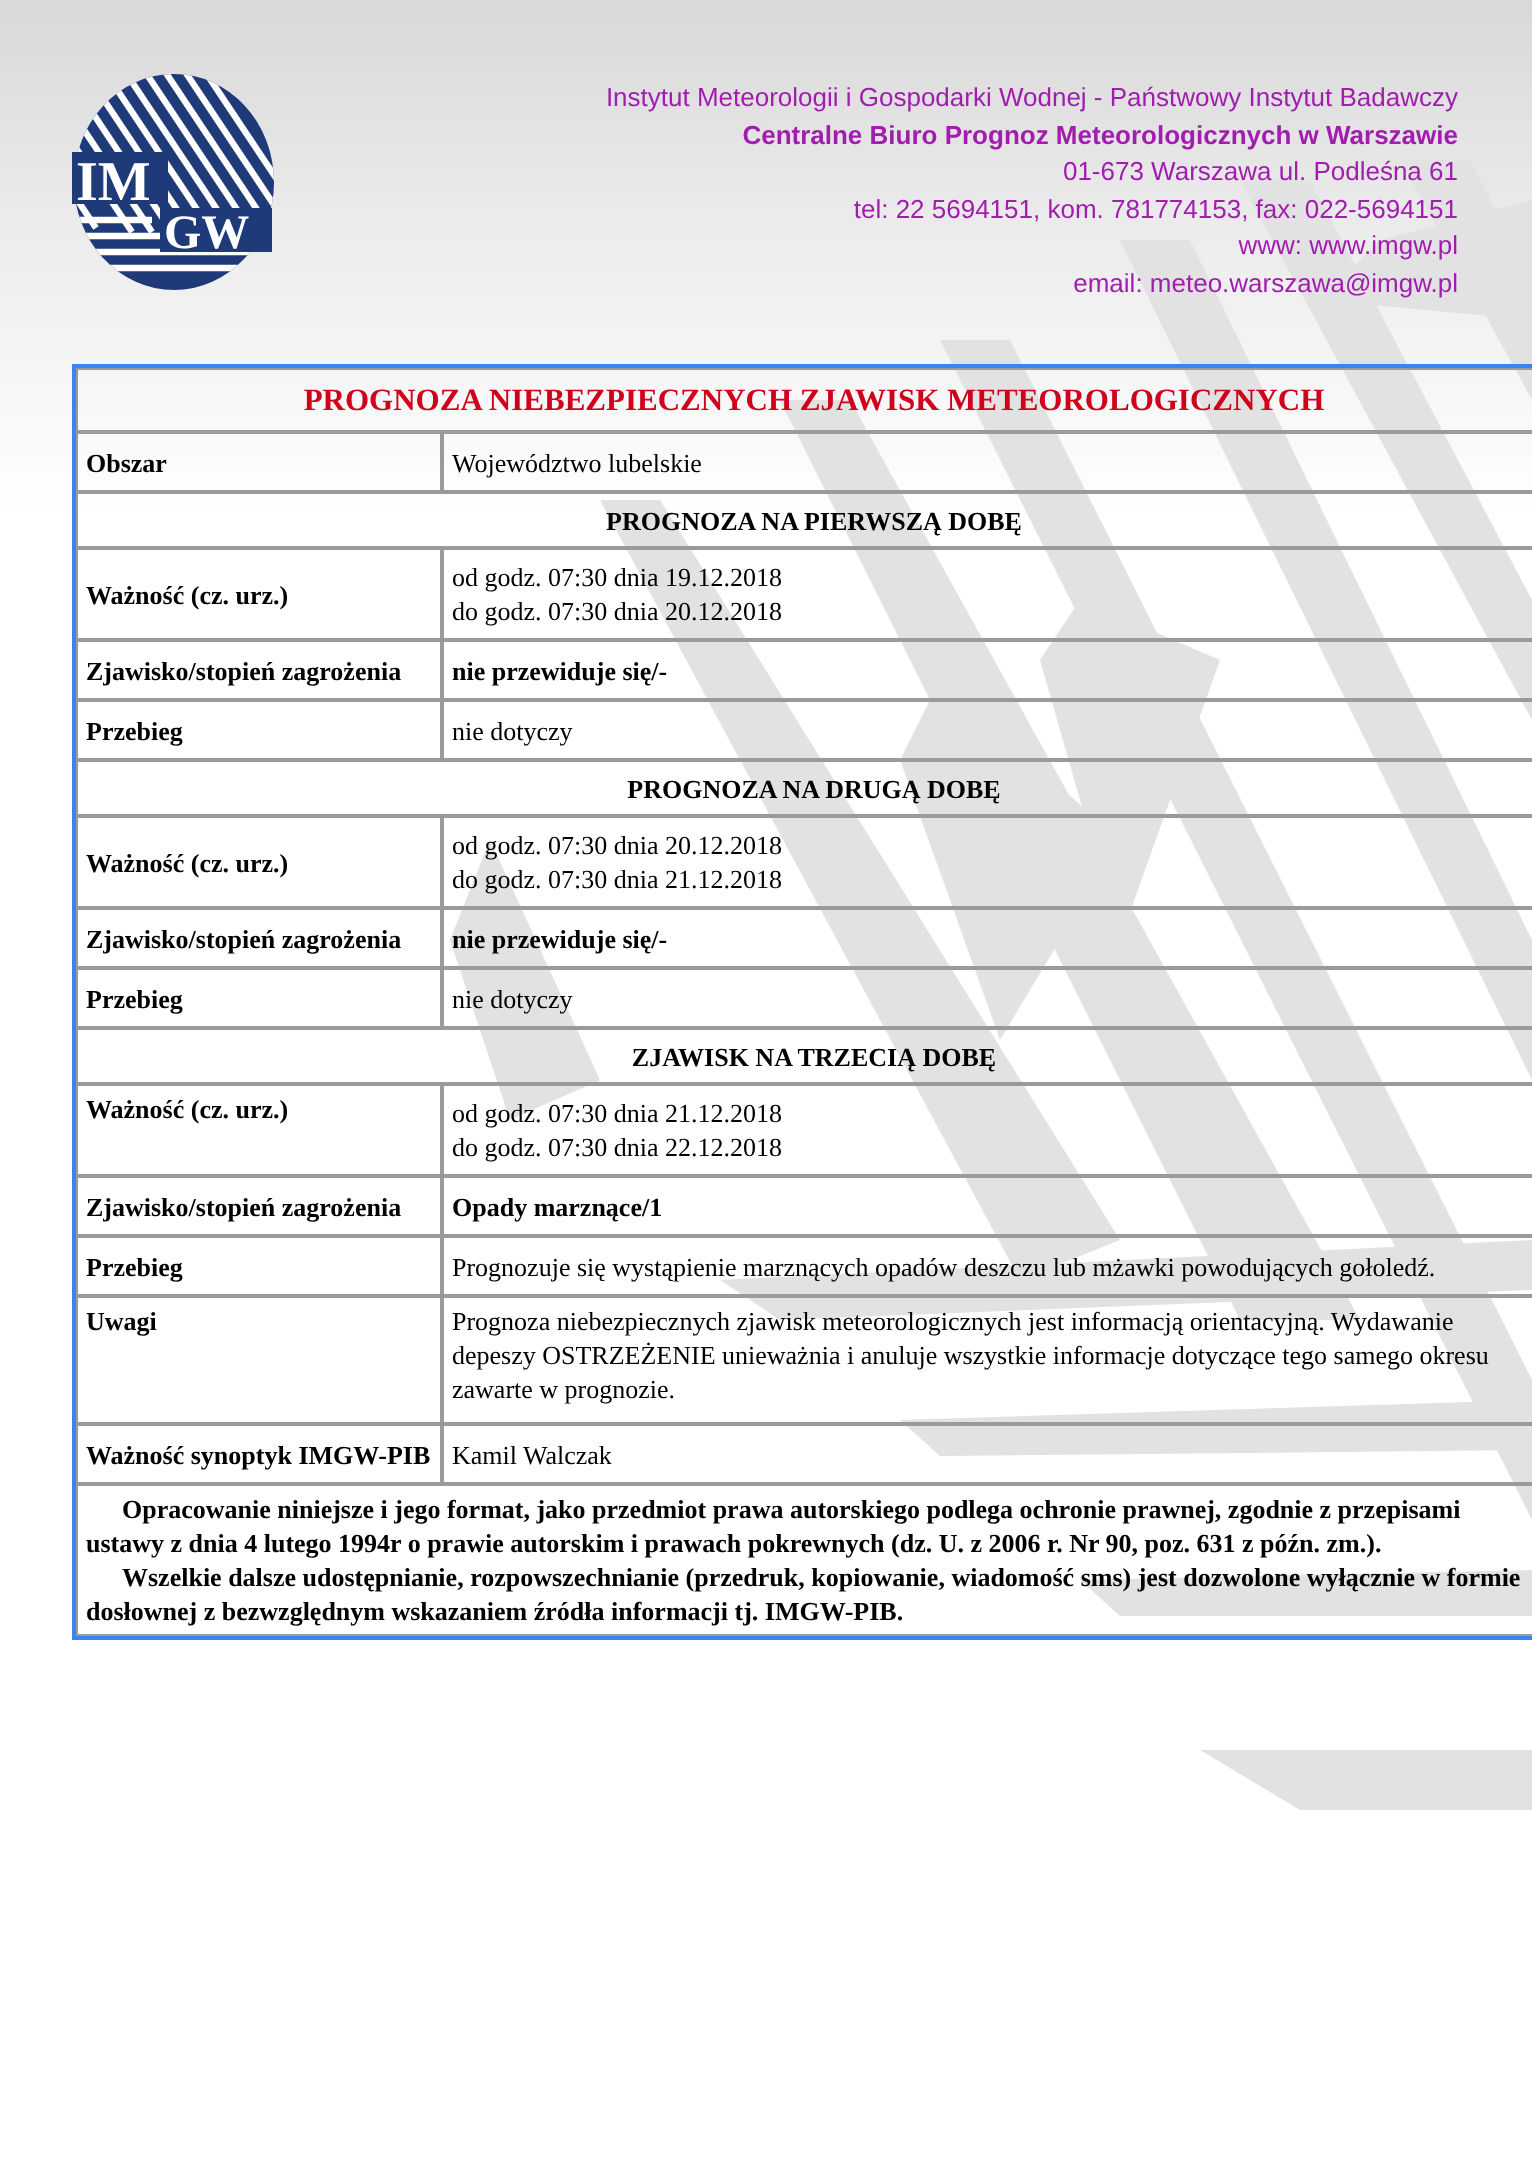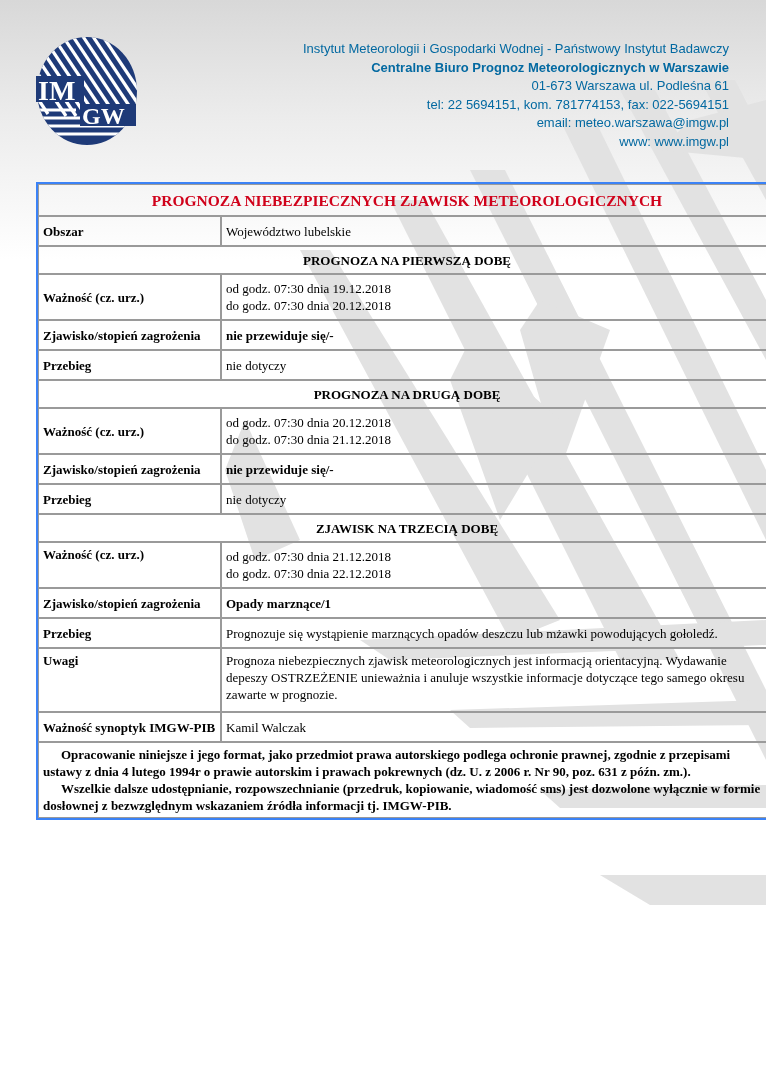--- a/index.html
+++ b/index.html
@@ -10,21 +10,21 @@
     color: #000;
   }
   .bg-grad {
     position: absolute; left: 0; top: 0; width: 766px; height: 260px;
     background: linear-gradient(to bottom, #d8d8d8 0%, #ececec 45%, #ffffff 100%);
   }
   .stripes { position: absolute; left: 0; top: 0; width: 766px; height: 1083px; }
   .logo { position: absolute; left: 36px; top: 36px; width: 102px; height: 110px; }
   .letterhead {
     position: absolute; right: 37px; top: 40px; text-align: right;
-    font-family: "Liberation Sans", sans-serif; font-size: 13px; color: #0369a1;
+    font-family: "Liberation Sans", sans-serif; font-size: 13px; color: #a21caf;
     line-height: 18.6px;
   }
   .letterhead .bold { font-weight: bold; text-align: right; }
 
   table.main {
     position: absolute; left: 36px; top: 182px; width: 742px;
     border-collapse: separate; border-spacing: 0;
     border: 2px solid #3b82f6;
     font-size: 13px;
   }
@@ -100,22 +100,22 @@
   <text x="2" y="64" font-family="Liberation Serif, serif" font-weight="bold" font-size="28" fill="#ffffff">IM</text>
   <rect x="44" y="68" width="56" height="22" fill="#1e3a78"></rect>
   <text x="46" y="88" font-family="Liberation Serif, serif" font-weight="bold" font-size="24" fill="#ffffff">GW</text>
 </svg>
 
 <div class="letterhead">
   <div>Instytut Meteorologii i Gospodarki Wodnej - Państwowy Instytut Badawczy</div>
   <div class="bold">Centralne Biuro Prognoz Meteorologicznych w Warszawie</div>
   <div>01-673 Warszawa ul. Podleśna 61</div>
   <div>tel: 22 5694151, kom. 781774153, fax: 022-5694151</div>
+  <div>www: www.imgw.pl</div>
   <div>email: meteo.warszawa@imgw.pl</div>
-  <div>www: www.imgw.pl</div>
 </div>
 
 <table class="main">
   <tbody>
       <tr>
     <td class="title" colspan="2">PROGNOZA NIEBEZPIECZNYCH ZJAWISK METEOROLOGICZNYCH</td>
   </tr>
   <tr class="r30">
     <td class="label">Obszar</td>
     <td>Województwo lubelskie</td>

